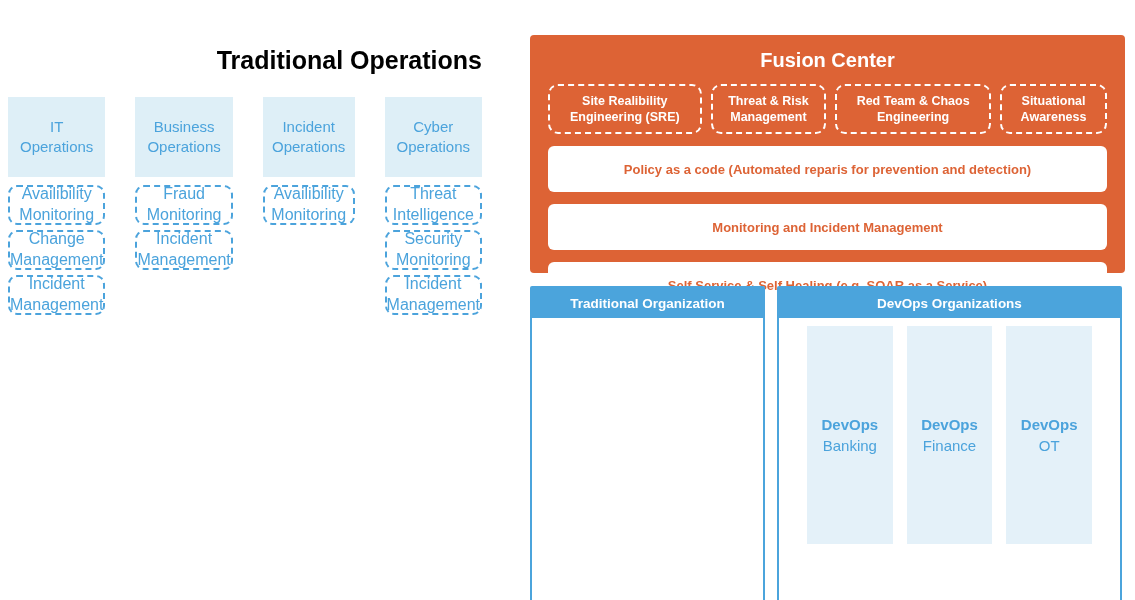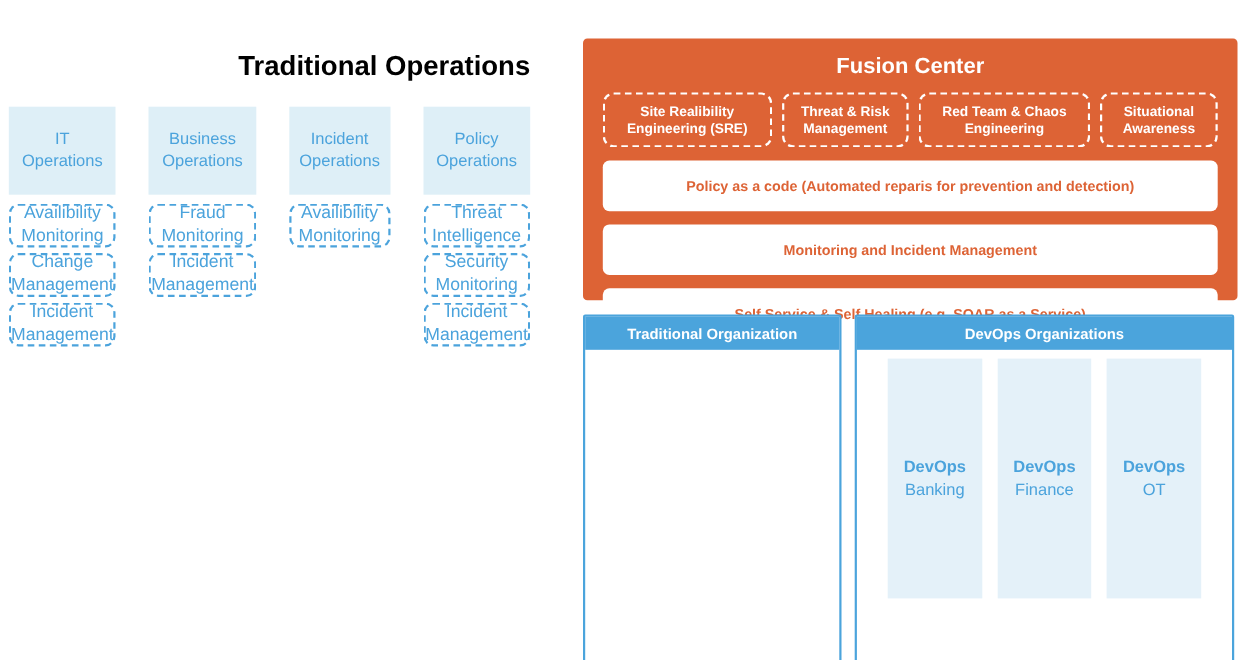--- a/index.html
+++ b/index.html
@@ -110,21 +110,21 @@
   </div>
 
   <div class="ops-col">
     <div class="ops-box pre">Incident
 Operations</div>
     <div class="dash-box pre">Availibility
 Monitoring</div>
   </div>
 
   <div class="ops-col">
-    <div class="ops-box pre">Policy
+    <div class="ops-box pre">Cyber
 Operations</div>
     <div class="dash-box pre">Threat
 Intelligence</div>
     <div class="dash-box pre">Security
 Monitoring</div>
     <div class="dash-box pre">Incident
 Management</div>
   </div>
 
 </div>

